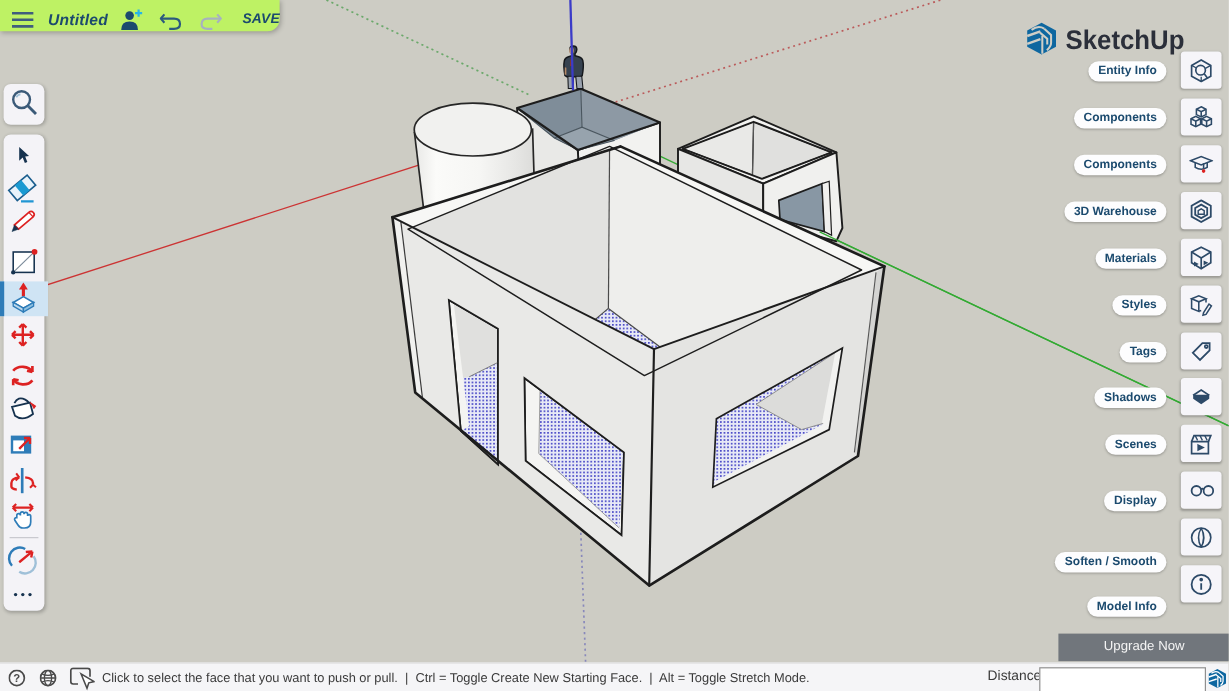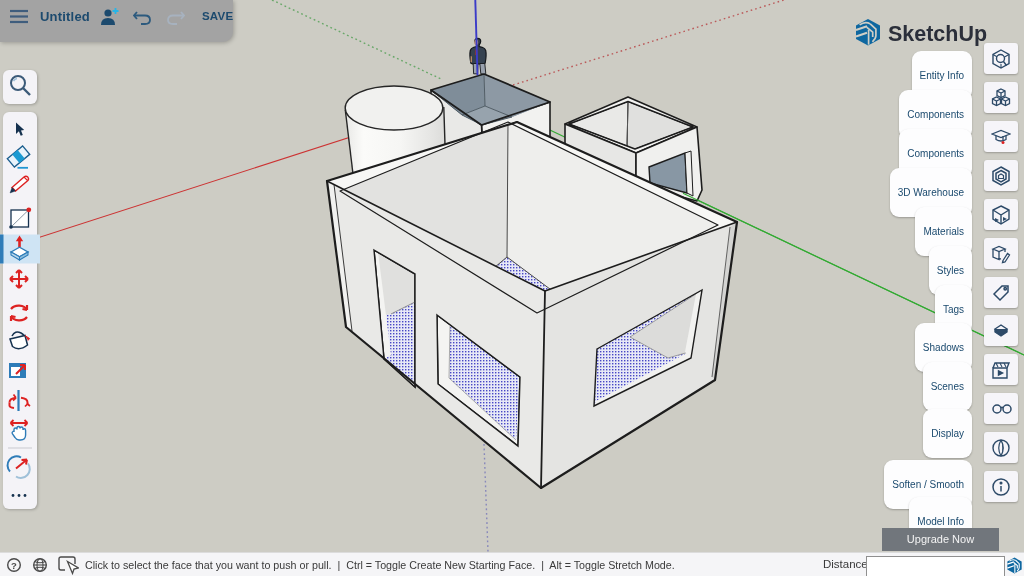--- a/index.html
+++ b/index.html
@@ -1,34 +1,34 @@
 <!DOCTYPE html>
 <html><head>
 <meta charset="utf-8">
 <style>
   html,body{margin:0;padding:0;}
   #app{position:relative;width:1024px;height:576px;overflow:hidden;
        font-family:"Liberation Sans",sans-serif;background:#cdccc4;}
   .abs{position:absolute;}
   
-  #topbar{left:0;top:0;width:233px;height:42px;background:#a3a3a3;
-          border-radius:0 0 10px 0;box-shadow:1px 1px 4px rgba(0,0,0,0.25);}
+  #topbar{left:0;top:0;width:233px;height:26px;background:#bef264;
+          border-radius:0 0 10px 0;box-shadow:1px 1px 4px rgba(0,0,0,0.25);font-style:italic;}
   #topbar .t{position:absolute;top:9px;font-weight:bold;color:#1c4a6e;font-size:13px;letter-spacing:0.2px;}
   
   .lbox{left:3px;width:34px;background:#f4f3f7;border-radius:6px;
         box-shadow:1px 1px 3px rgba(0,0,0,0.22);}
   
   .pill{position:absolute;height:17px;background:#fdfdfe;border-radius:9px;
         box-shadow:0 1px 2px rgba(0,0,0,0.25);color:#1b4a6e;
-        font-weight:normal;line-height:17px;padding:16px 8px;right:52px;white-space:nowrap;font-size:10px;}
+        font-weight:bold;line-height:17px;padding:0 8px;right:52px;white-space:nowrap;font-size:10px;}
   .ibox{position:absolute;left:984px;width:34px;height:31px;background:#f6f5f9;
         border-radius:3px;box-shadow:0 1px 2px rgba(0,0,0,0.25);}
   .ibox svg{position:absolute;left:7px;top:6px;}
   
-  #upg{left:882px;top:528px;width:117px;height:23px;background:#71767c;
+  #upg{left:882px;top:528px;width:143px;height:23px;background:#71767c;
        color:#f4f4f4;font-size:11px;text-align:center;line-height:23px;}
   
   #status{left:0;top:552px;width:1024px;height:24px;background:#f5f5f7;
           border-top:1px solid #dcdcdc;font-size:11.5px;color:#3a3a3a;}
   #status .txt{position:absolute;left:85px;top:6px;font-size:10.7px;}
   #dist{position:absolute;left:866px;top:3px;width:131px;height:14px;
         border:1px solid #8f8f8f;background:#fff;font-size:11px;color:#333;
         padding:18px 0 0 6px;}
 </style>
 </head>

